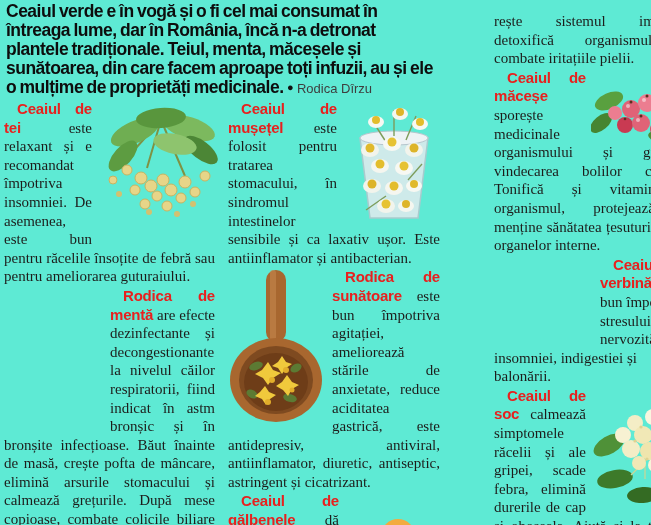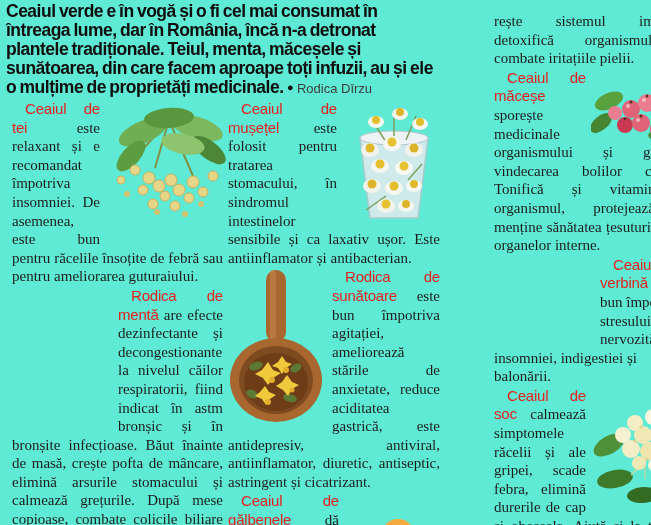--- a/index.html
+++ b/index.html
@@ -7,26 +7,26 @@
         font-family:"Liberation Serif", serif;color:#1d1d1b;}
   
   .intro{position:absolute;left:6px;top:2px;width:434px;
          font-family:"Liberation Sans", sans-serif;font-weight:700;
          font-size:17.5px;line-height:19px;letter-spacing:-0.5px;word-spacing:-1px;
          color:#0d0d0d;text-align:left;}
   .byline-dot{font-size:11px;vertical-align:2px;color:#111;letter-spacing:0;}
   .byline-name{font-weight:400;font-size:13px;color:#3e3e3e;letter-spacing:0;word-spacing:0;}
   
   .col{position:absolute;font-size:15px;line-height:18.6px;text-align:justify;}
-  .col1{left:12px;top:100px;width:211px;height:425px;}
+  .col1{left:4px;top:100px;width:211px;height:425px;}
   .col2{left:228px;top:100px;width:212px;height:425px;}
   .col3{left:448px;top:12px;width:199px;height:521px;margin-left:46px;}
   p.sec{margin:0 0 1px 0;text-indent:13px;position:relative;}
   p.cont{margin:0 0 1px 0;text-indent:0;}
-  .h{font-family:"Liberation Sans", sans-serif;font-weight:400;color:#e8201e;letter-spacing:-0.2px;}
+  .h{font-family:"Liberation Sans", sans-serif;font-weight:700;color:#e8201e;letter-spacing:-0.2px;}
   
   .fr{float:right;}
   .fl{float:left;}
   .img-linden{width:128px;height:136px;margin:-2px -10px 0 5px;}
   .spacer-mint{float:left;width:100px;height:112px;margin:17px 6px 2px 0;}
   .img-mint{position:absolute;left:-10px;top:14px;width:178px;height:124px;z-index:-1;}
   .img-chamomile{width:104px;height:122px;margin:0 -6px 2px 5px;}
   .img-spoon{width:100px;height:152px;margin:2px 6px 2px -2px;}
   .img-marigold{width:106px;height:70px;margin:16px -10px 0 5px;}
   .img-rosehip{width:104px;height:56px;margin:16px -2px 2px 5px;}

